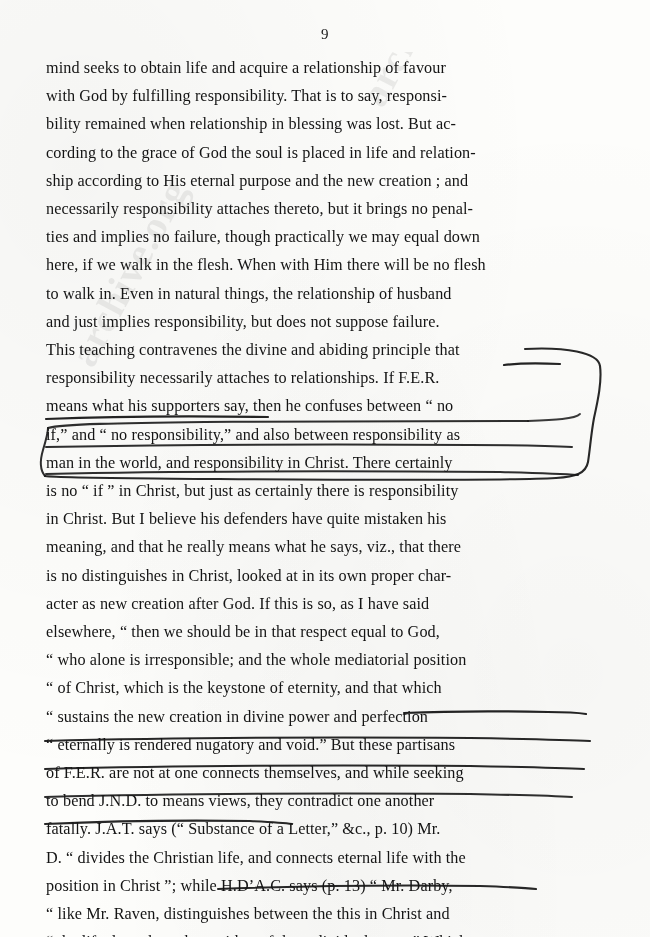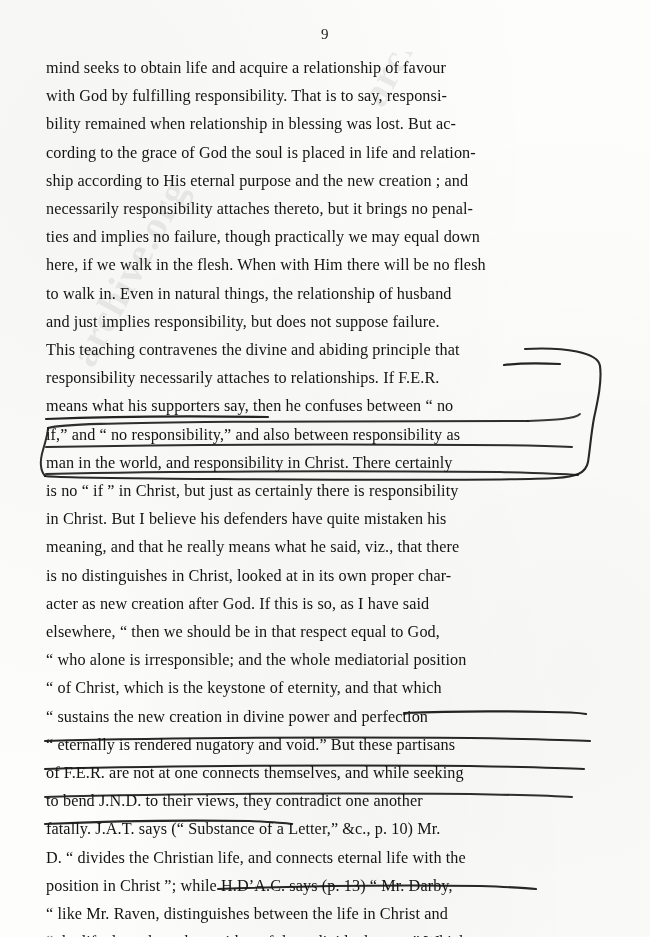--- a/index.html
+++ b/index.html
@@ -131,34 +131,34 @@
       <span class="ln">here, if we walk in the flesh.   When with Him there will be no flesh</span>
       <span class="ln">to walk in.    Even in natural things, the relationship of husband</span>
       <span class="ln">and just implies responsibility, but does not suppose failure.</span>
       <span class="ln">This teaching contravenes the divine and abiding principle that</span>
       <span class="ln">responsibility necessarily attaches to relationships.   If F.E.R.</span>
       <span class="ln">means what his supporters say, then he confuses between “ no</span>
       <span class="ln">if,” and “ no responsibility,” and also between responsibility as</span>
       <span class="ln">man in the world, and responsibility in Christ.    There certainly</span>
       <span class="ln">is no “ if ” in Christ, but just as certainly there is responsibility</span>
       <span class="ln">in Christ.   But I believe his defenders have quite mistaken his</span>
-      <span class="ln">meaning, and that he really means what he said, viz., that there</span>
+      <span class="ln">meaning, and that he really means what he says, viz., that there</span>
       <span class="ln">is no distinguishes in Christ, looked at in its own proper char-</span>
       <span class="ln">acter as new creation after God.    If this is so, as I have said</span>
       <span class="ln">elsewhere, “ then we should be in that respect equal to God,</span>
       <span class="ln">“ who alone is irresponsible; and the whole mediatorial position</span>
       <span class="ln">“ of Christ, which is the keystone of eternity, and that which</span>
       <span class="ln">“ sustains the new creation in divine power and perfection</span>
       <span class="ln">“ eternally is rendered nugatory and void.”   But these partisans</span>
       <span class="ln">of F.E.R. are not at one connects themselves, and while seeking</span>
-      <span class="ln">to bend J.N.D. to their views, they contradict one another</span>
+      <span class="ln">to bend J.N.D. to means views, they contradict one another</span>
       <span class="ln">fatally.    J.A.T. says (“ Substance of a Letter,” &amp;c., p. 10)  Mr.</span>
       <span class="ln">D. “ divides the Christian life, and connects eternal life with the</span>
       <span class="ln">position in Christ ”; while H.D’A.C. says (p. 13)  “ Mr. Darby,</span>
-      <span class="ln">“ like Mr. Raven, distinguishes between the life in Christ and</span>
+      <span class="ln">“ like Mr. Raven, distinguishes between the this in Christ and</span>
       <span class="ln">“ the life down here, but neither of them divide the two.” Which</span>
     </p>
   </div>
 
   <svg class="ink" width="650" height="937" viewBox="0 0 650 937">
     <g fill="none" stroke="#171717" stroke-linecap="round" stroke-linejoin="round">
 
       <path d="M 525 349 C 565 347 598 352 600 366 C 602 381 598 400 594 418
                C 591 434 590 450 588 462 C 586 473 576 477 556 478
                C 500 481 360 480 212 479 C 120 478 60 478 45 476" stroke-width="2.1" opacity="0.92" class="blur-edge"></path>

